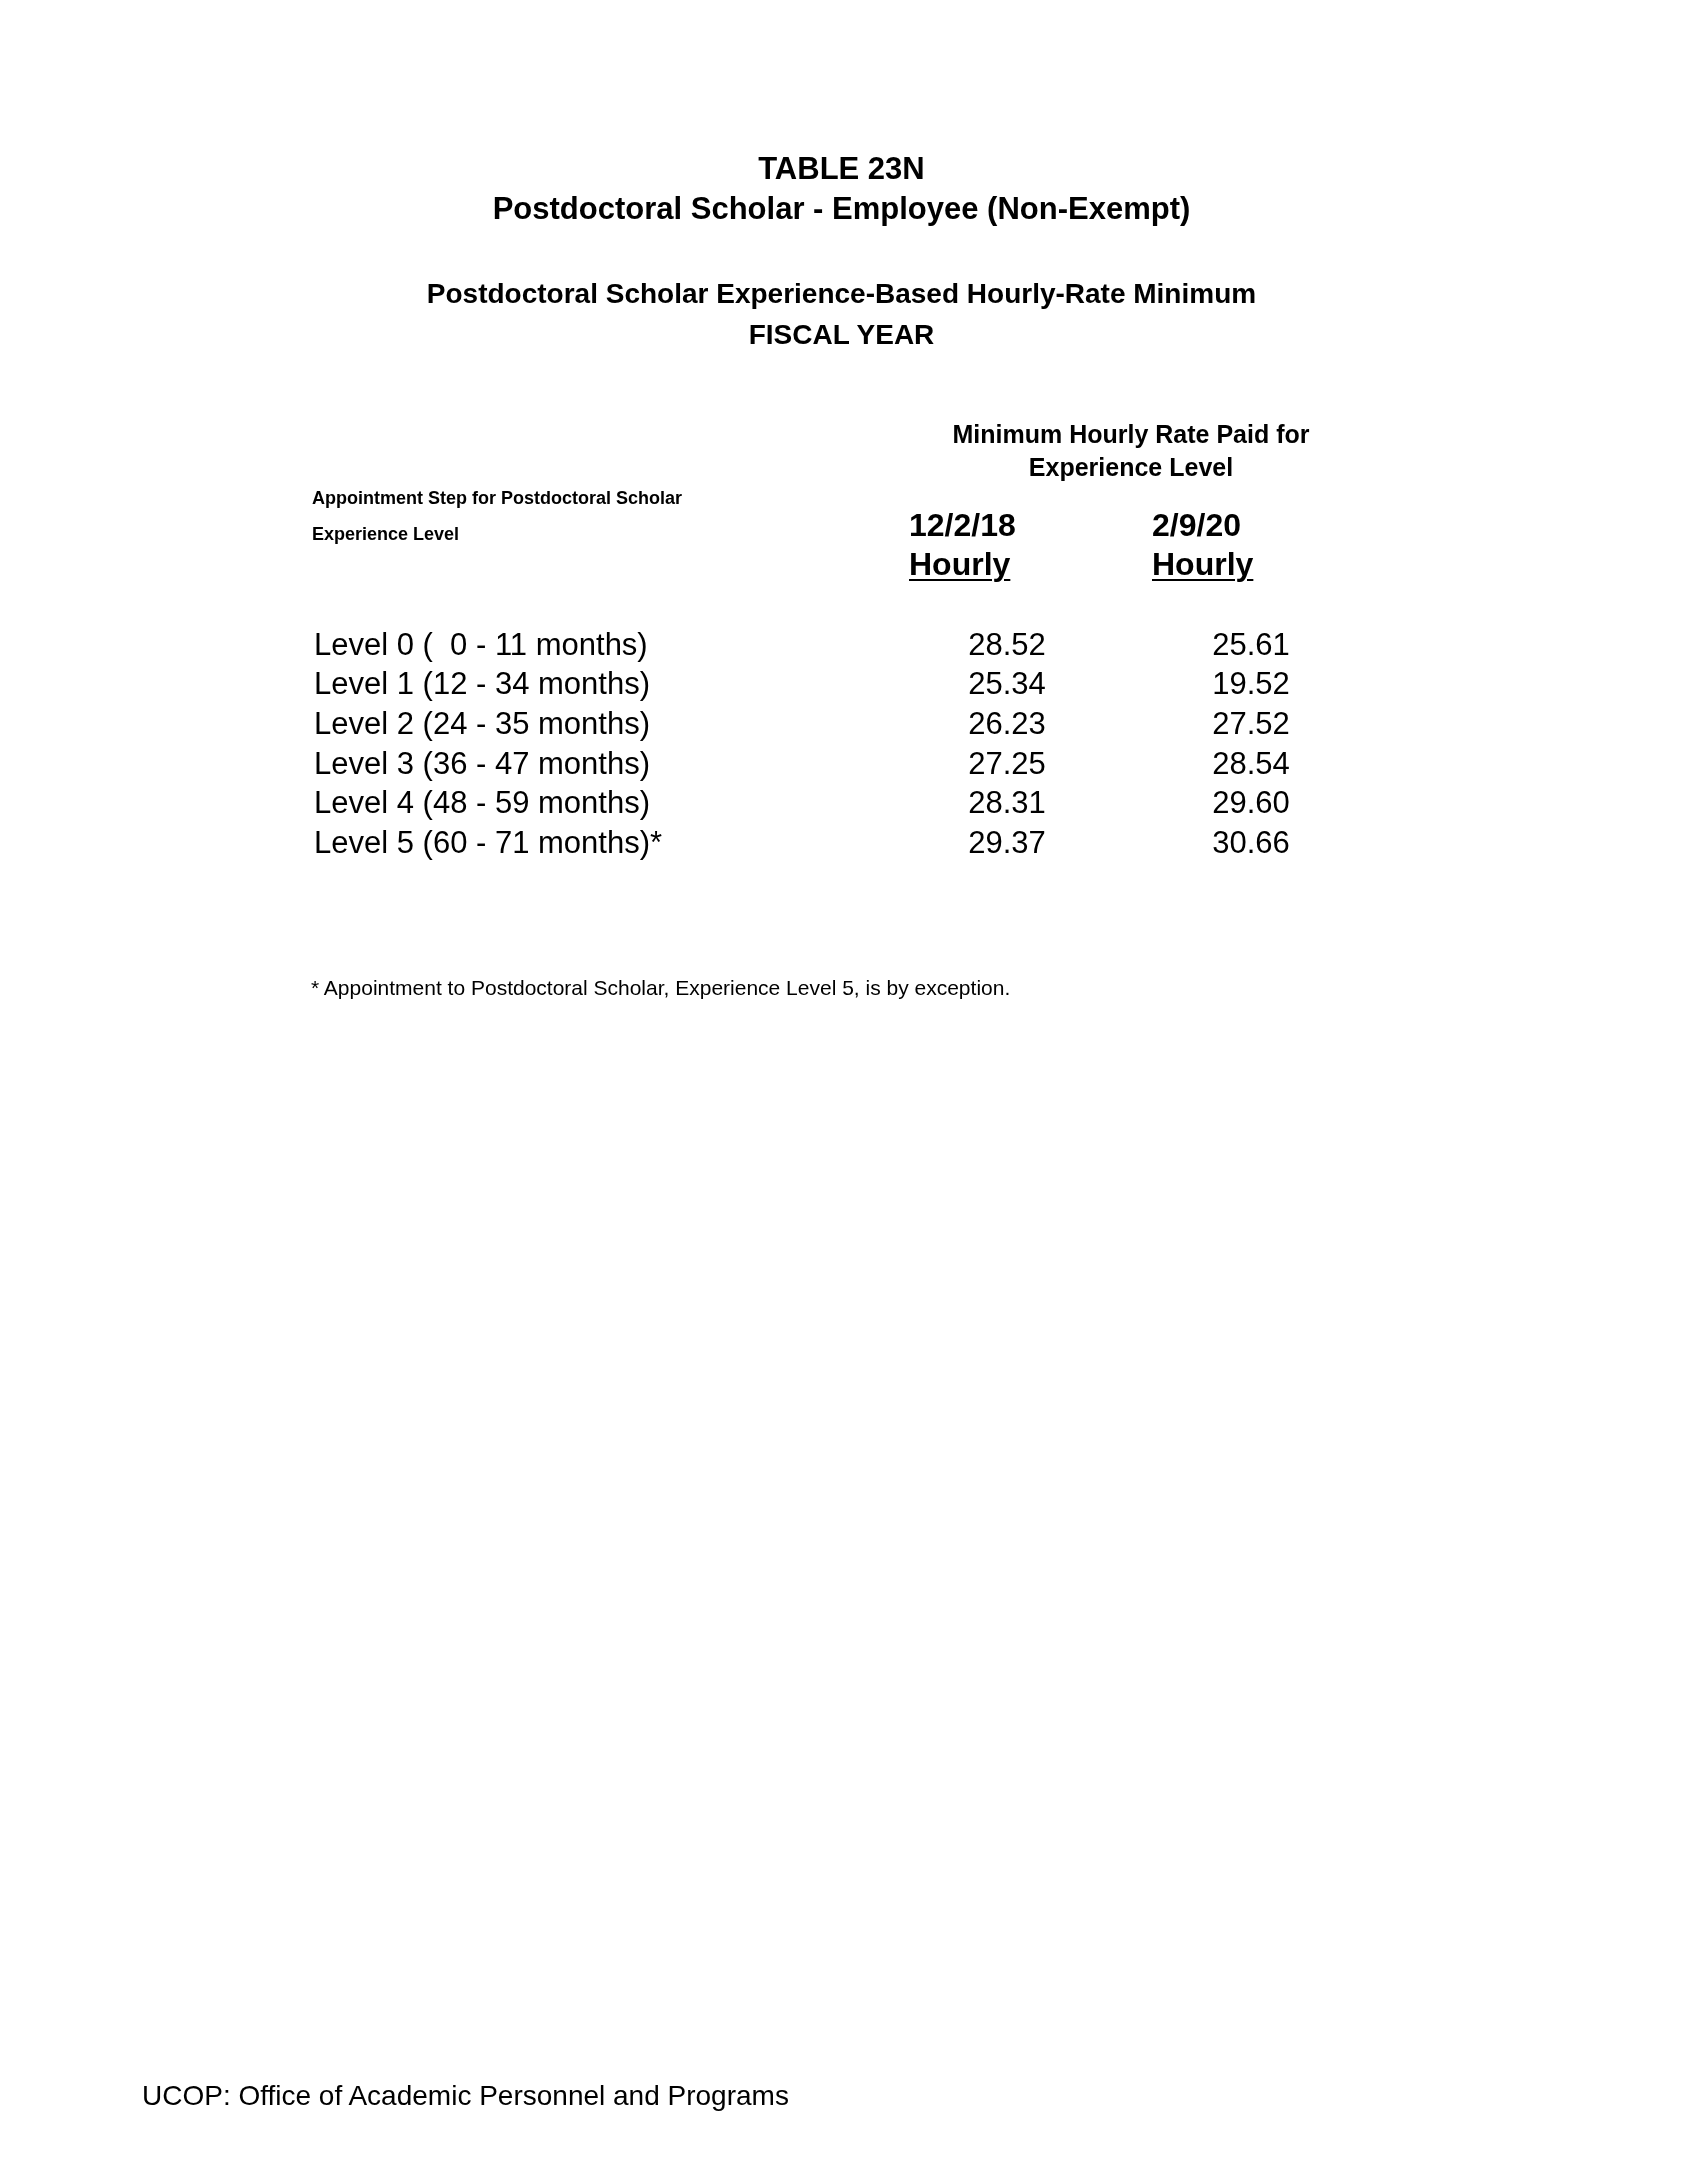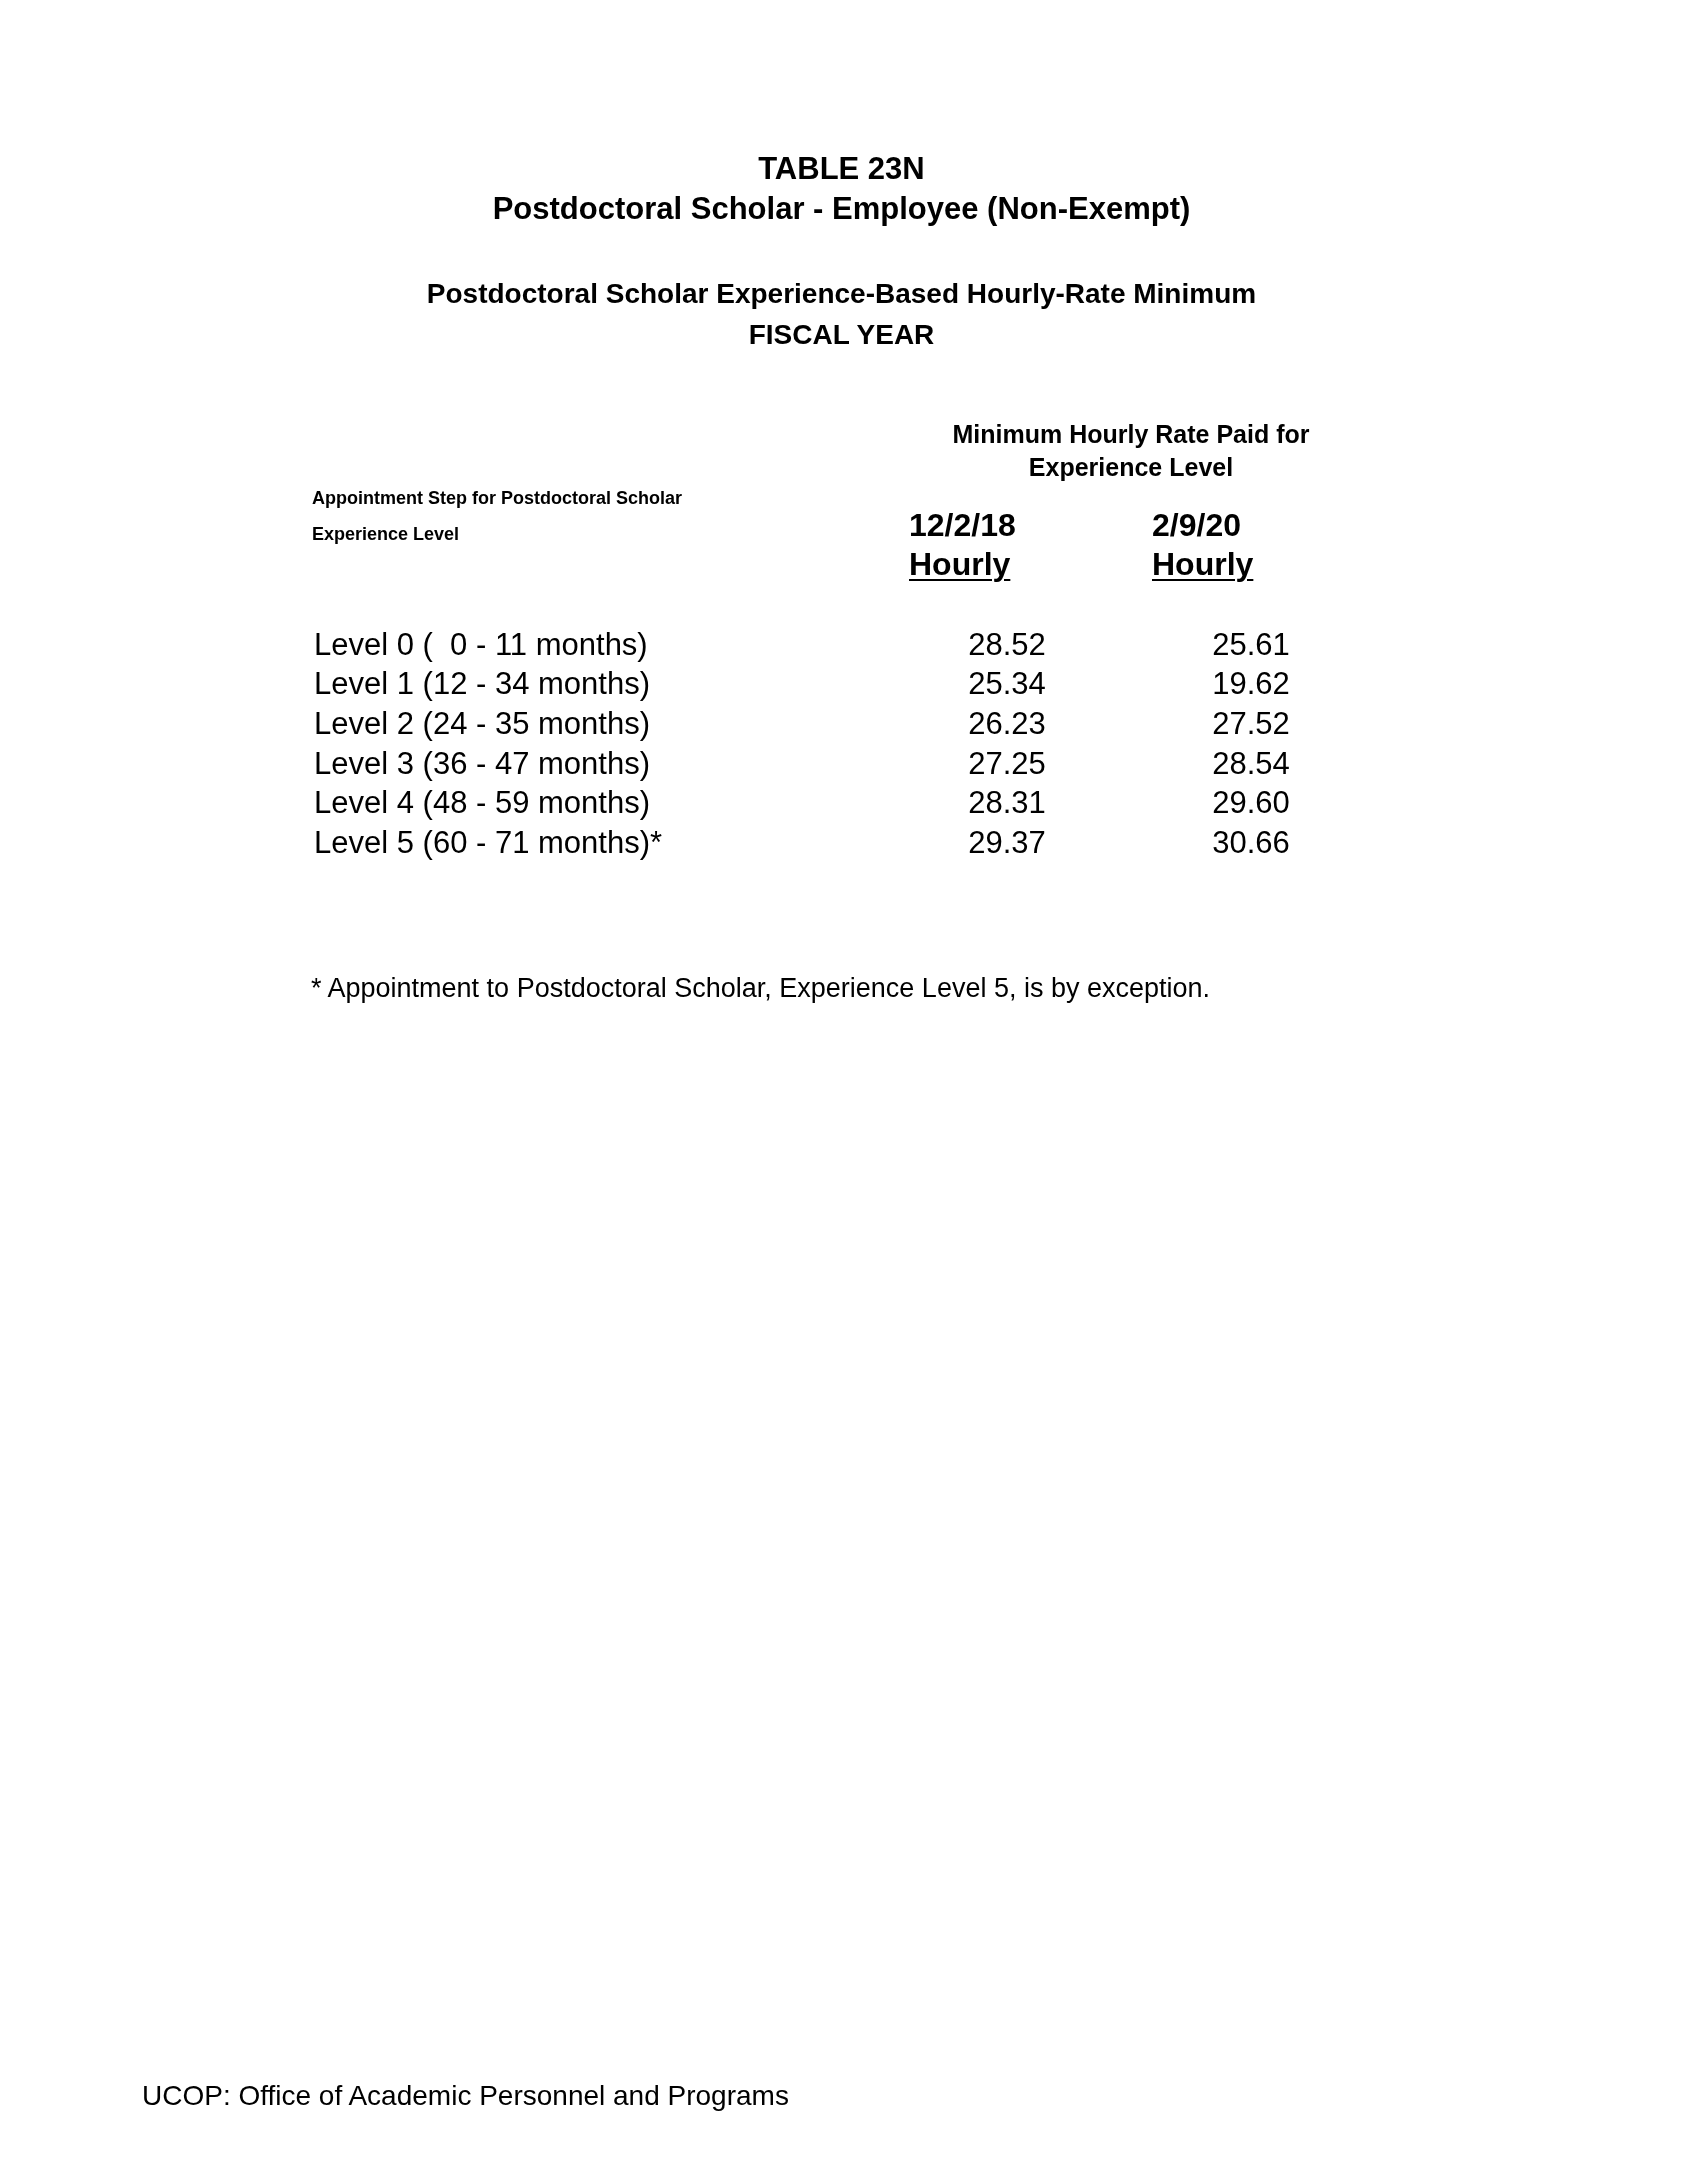--- a/index.html
+++ b/index.html
@@ -84,21 +84,21 @@
       text-align: center;
       font-size: 31px;
       line-height: 40px;
     }
     .row-val.col-1 { left: 908px; }
     .row-val.col-2 { left: 1152px; }
 
     #footnote {
       left: 311px;
       top: 975px;
-      font-size: 27px;
+      font-size: 21px;
       line-height: 26px;
     }
     #page-footer {
       left: 142px;
       top: 2080px;
       font-size: 28px;
       line-height: 32px;
     }
   </style>
 </head>
@@ -122,21 +122,21 @@
   <div class="col-head unit col-2">Hourly</div>
 
   <div class="table-row" style="top:625px">
     <span class="row-label">Level 0 (  0 - 11 months)</span>
     <span class="row-val col-1">28.52</span>
     <span class="row-val col-2">25.61</span>
   </div>
   <div class="table-row" style="top:664px">
     <span class="row-label">Level 1 (12 - 34 months)</span>
     <span class="row-val col-1">25.34</span>
-    <span class="row-val col-2">19.62</span>
+    <span class="row-val col-2">19.52</span>
   </div>
   <div class="table-row" style="top:704px">
     <span class="row-label">Level 2 (24 - 35 months)</span>
     <span class="row-val col-1">26.23</span>
     <span class="row-val col-2">27.52</span>
   </div>
   <div class="table-row" style="top:744px">
     <span class="row-label">Level 3 (36 - 47 months)</span>
     <span class="row-val col-1">27.25</span>
     <span class="row-val col-2">28.54</span>

